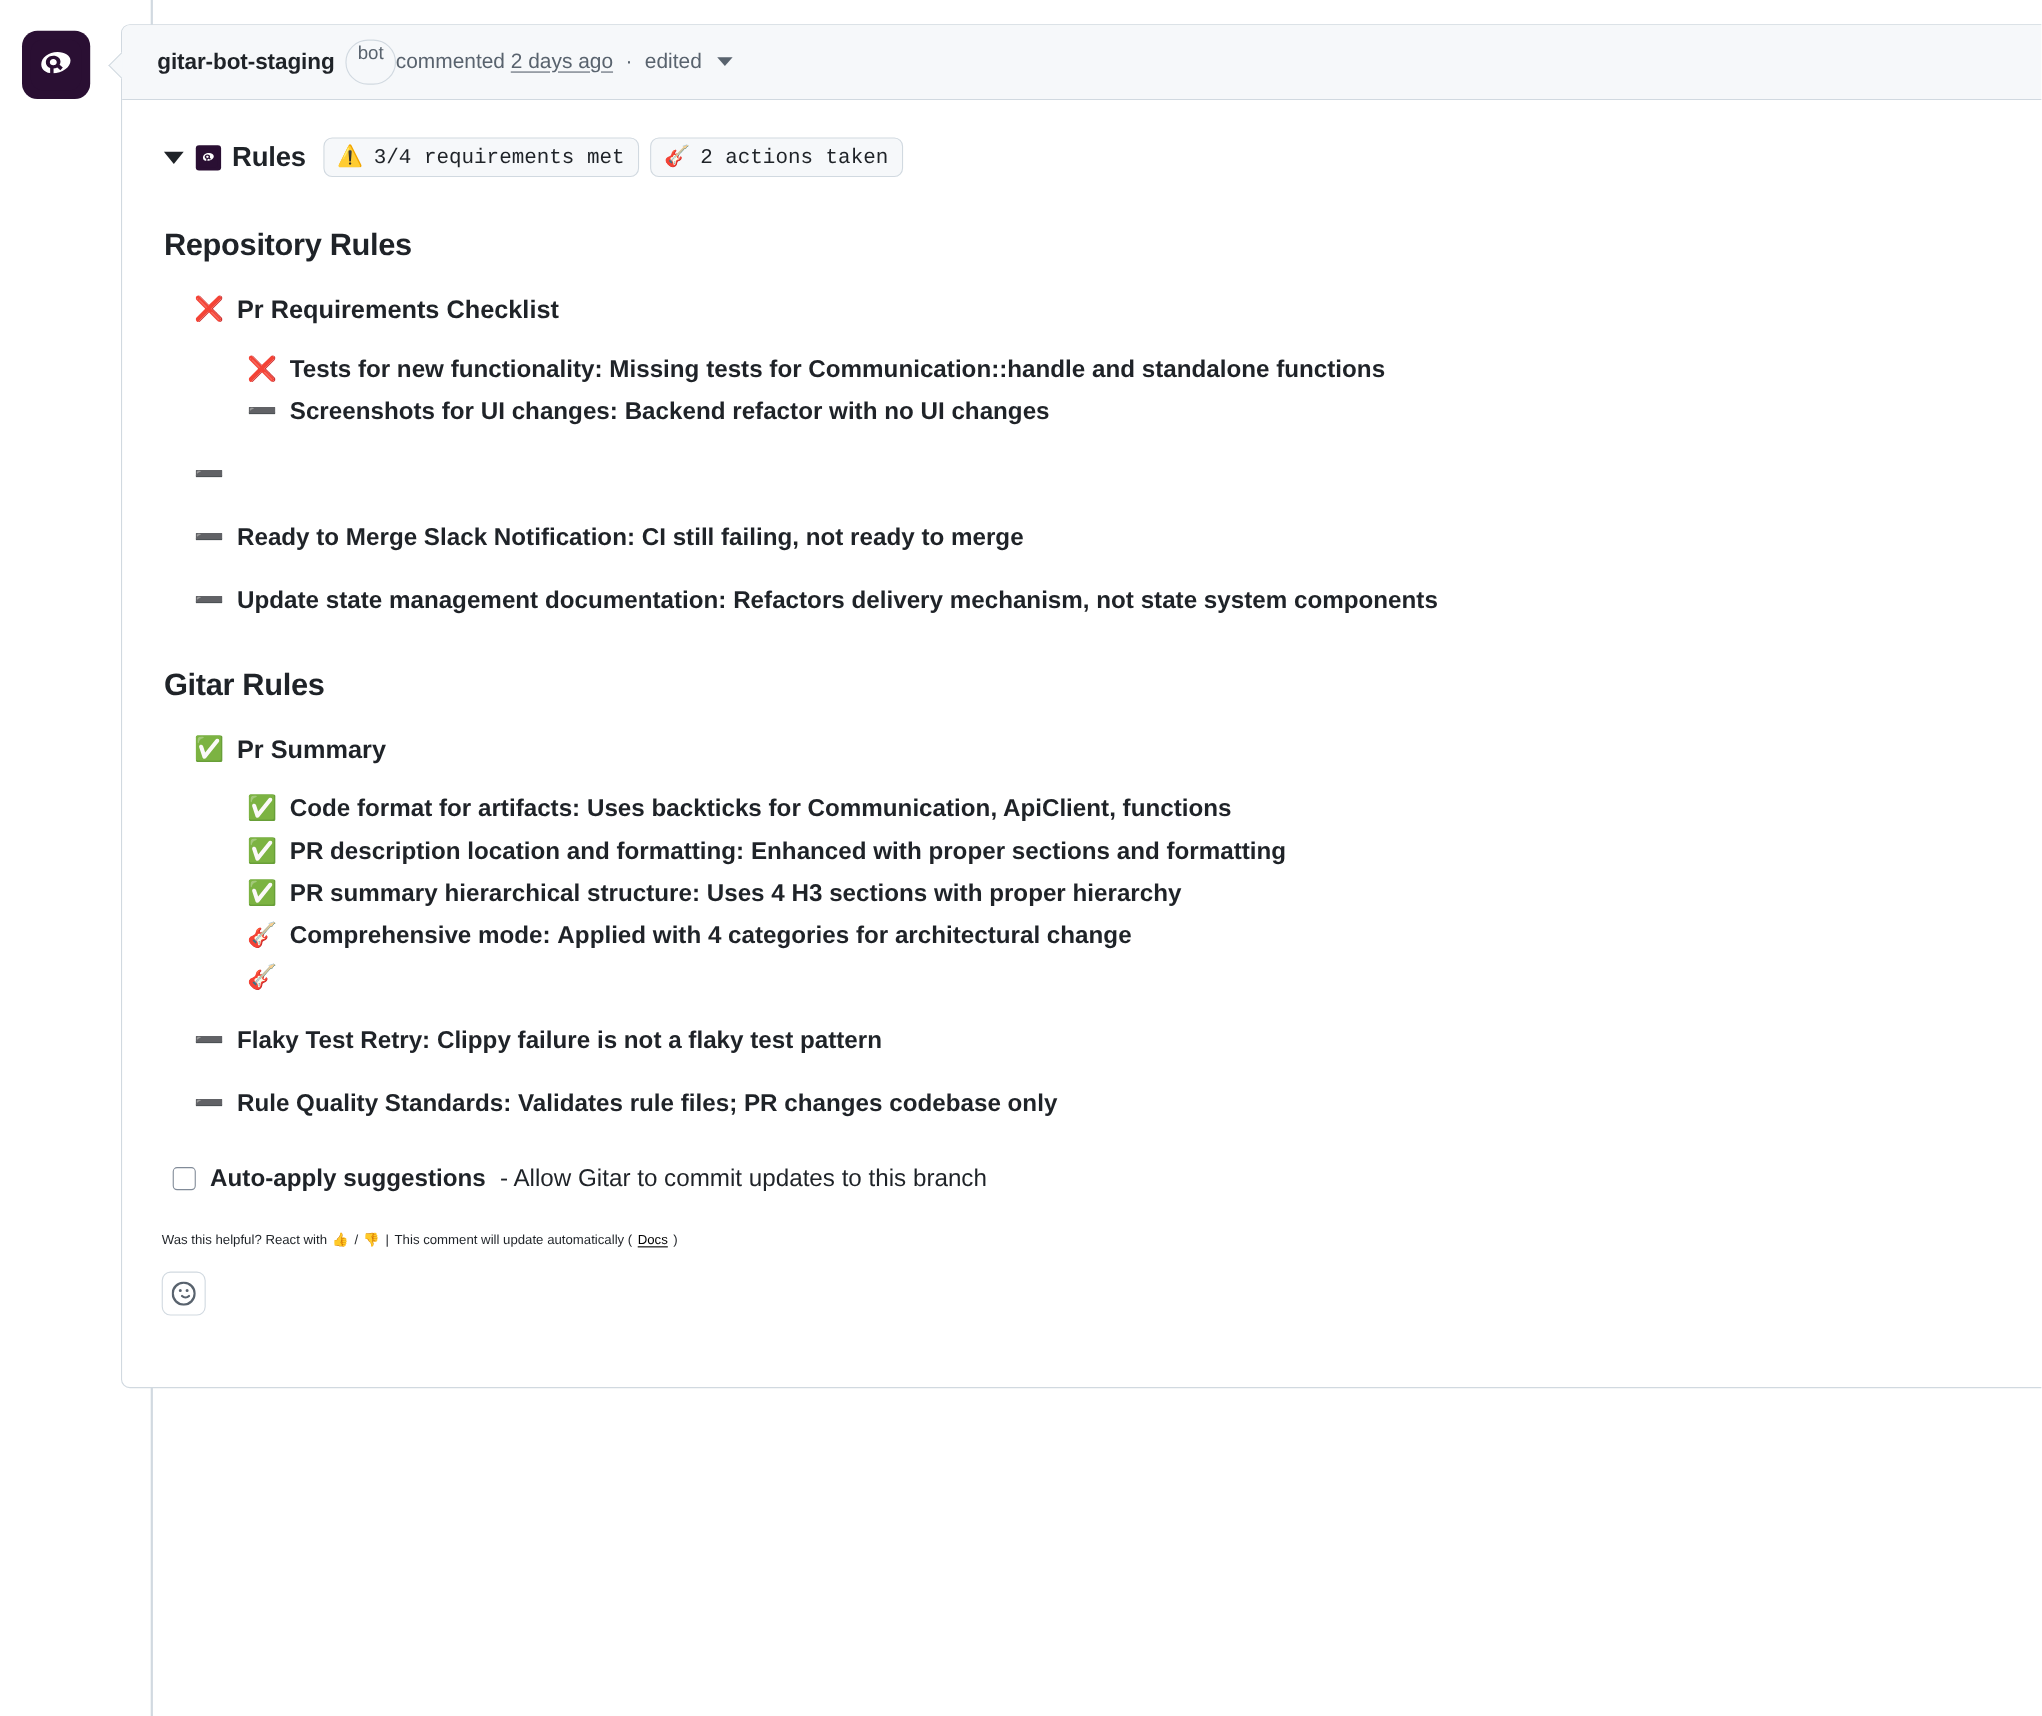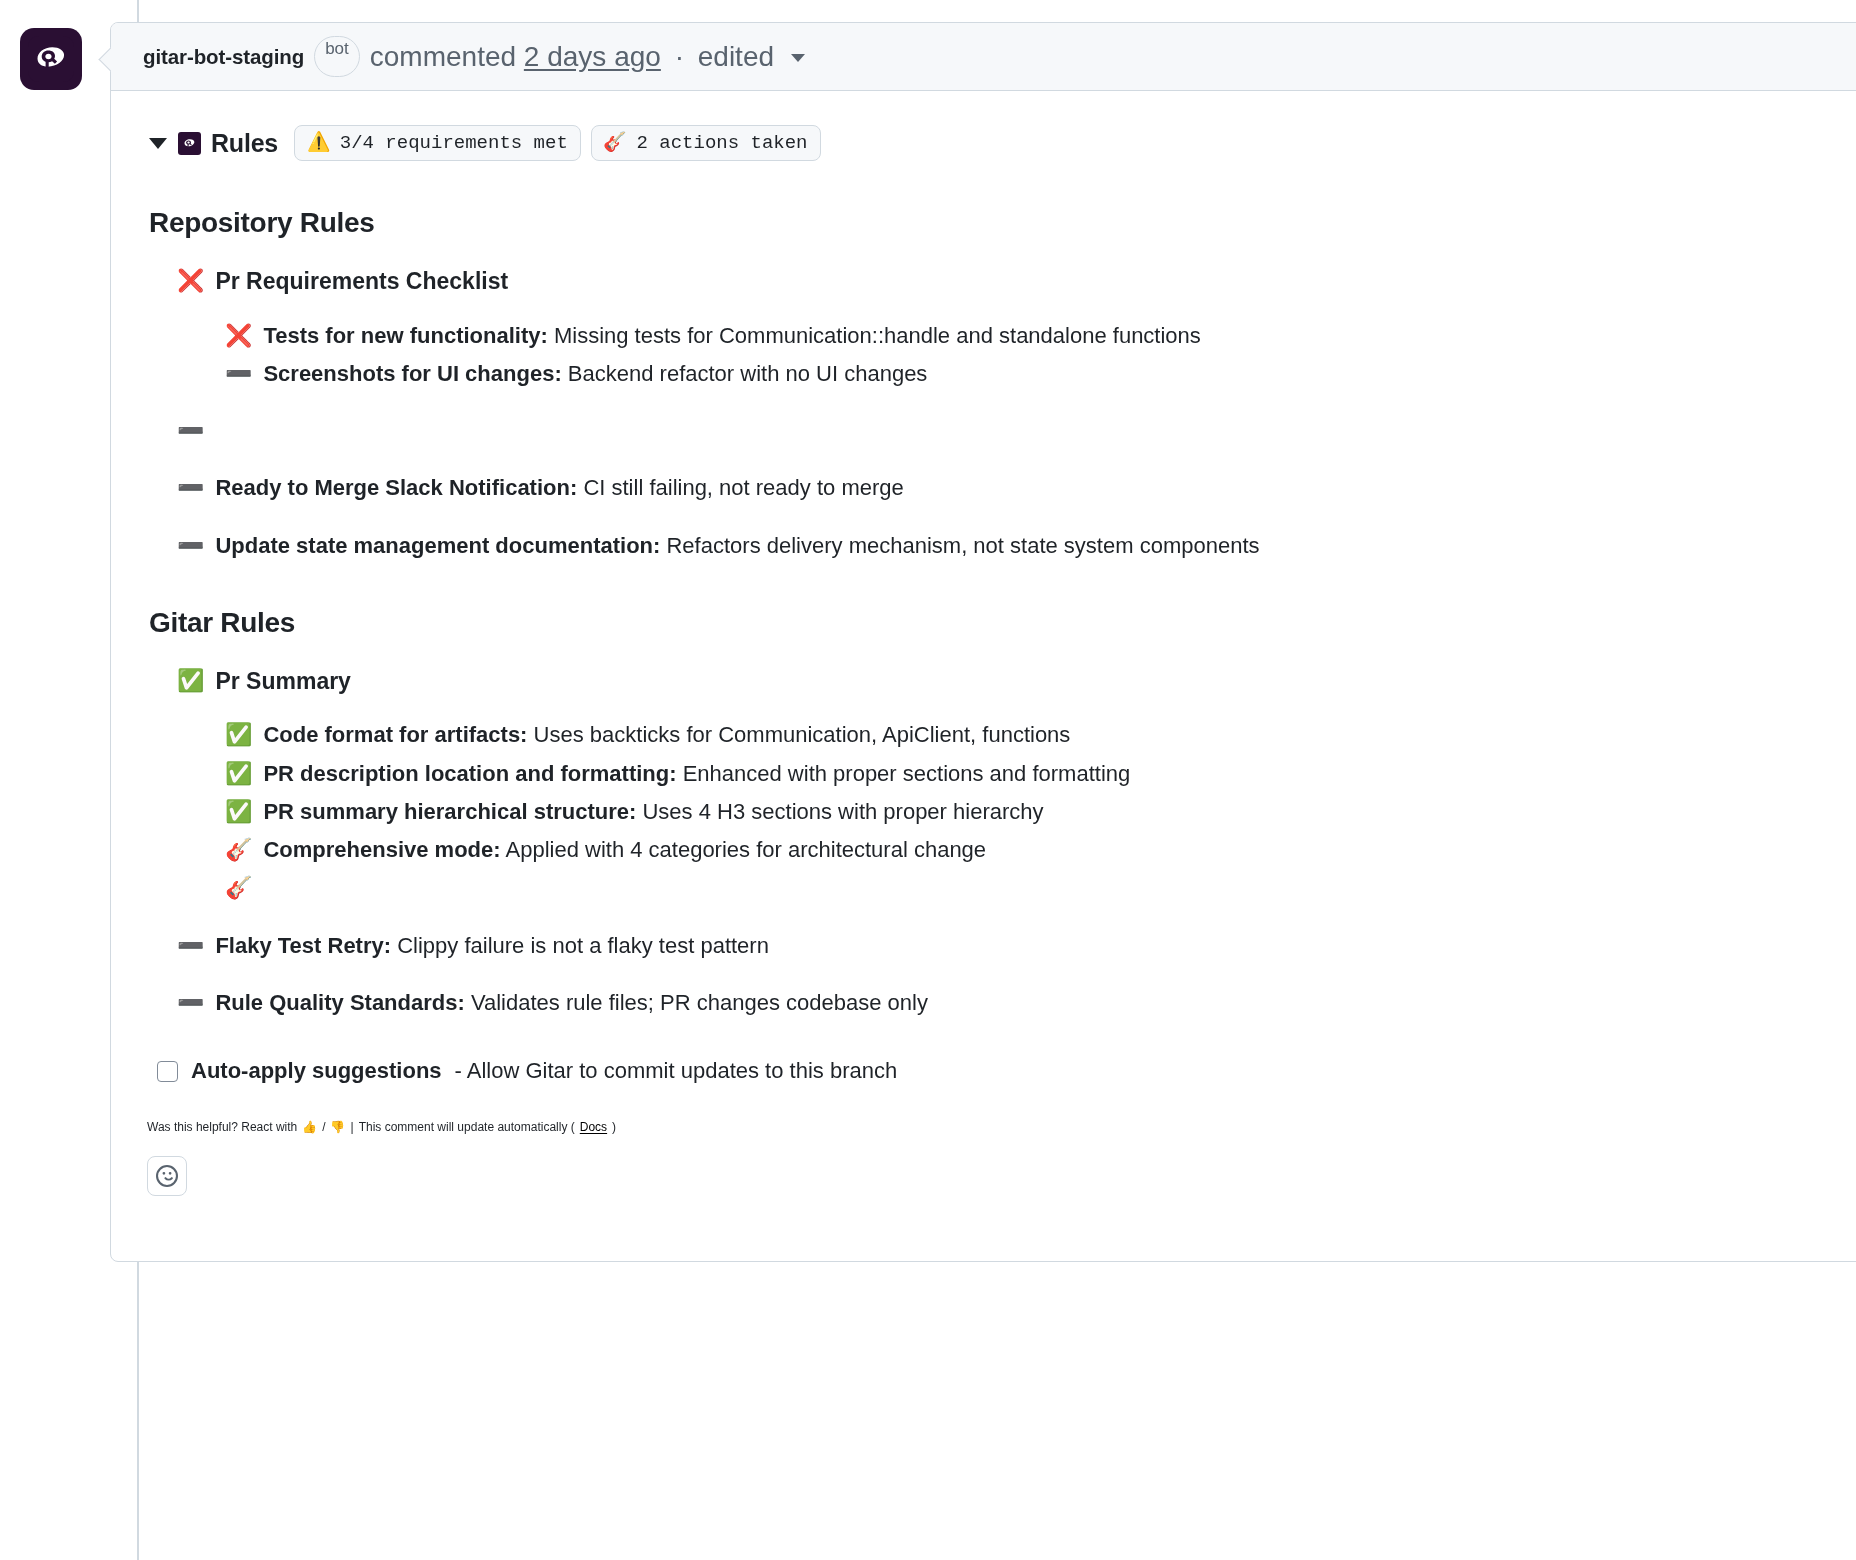--- a/index.html
+++ b/index.html
@@ -80,22 +80,21 @@
   .bot-badge {
     margin-left: 10px;
     border: 1px solid #d1d9e0;
     border-radius: 999px;
     padding: 2px 10px 16px;
     font-size: 17px;
     color: #59636e;
     line-height: 1.2;
   }
   .meta {
-    margin-left: 10px;
-    font-size: 28px;
+    font-size: 19px;
     color: #59636e;
   }
   .meta .ts { text-decoration: underline; text-underline-offset: 3px; }
   .meta .dot { margin: 0 6px; }
   .caret-down {
     display: inline-block;
     margin-left: 9px;
     width: 0; height: 0;
     border-left: 7px solid transparent;
     border-right: 7px solid transparent;
@@ -195,21 +194,21 @@
     display: inline-block;
     min-width: 24px;
   }
   .rule .mark.dash {
     color: #1f2328;
     font-weight: 800;
     letter-spacing: 0;
   }
   .rule .mark.cross { color: #d1242f; }
   .rule .txt .b { font-weight: 700; }
-  .rule .txt .n { font-weight: 400; }
+  .rule .txt .n { font-weight: 700; }
   .rule.heading .txt { font-weight: 700; font-size: 23px; }
 
   .subgroup { margin-top: 4px; }
 
   
   .autoapply {
     display: flex;
     align-items: center;
     gap: 13px;
     margin: 40px 0 0 12px;

